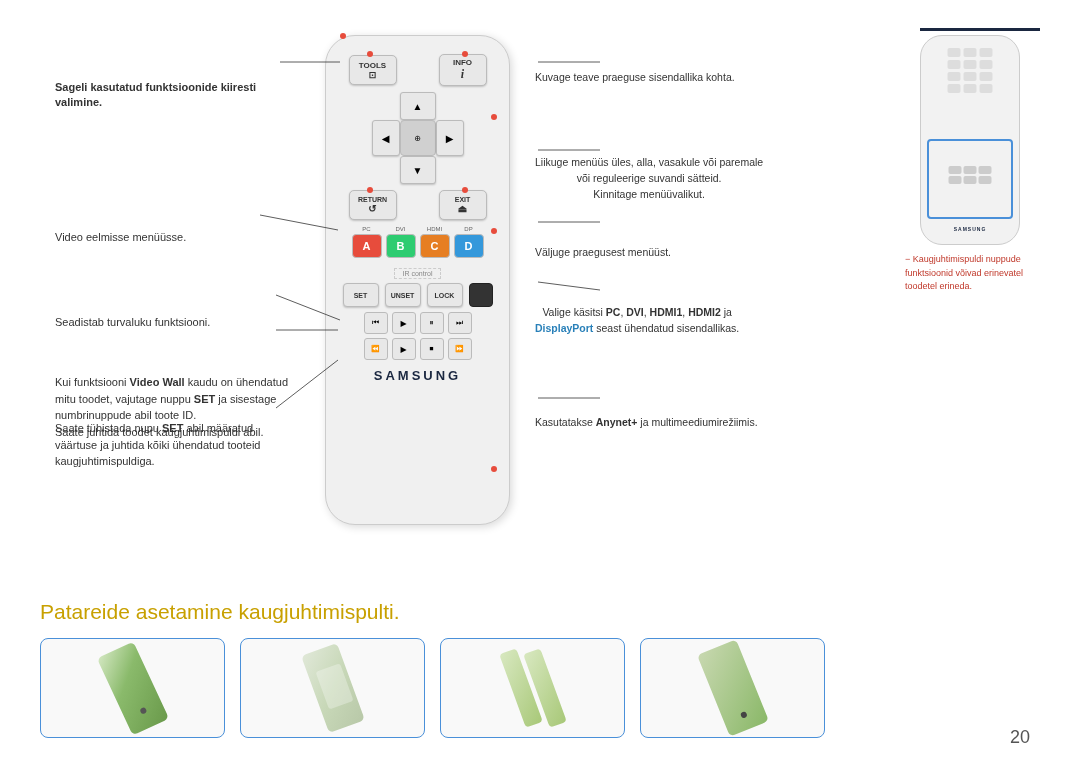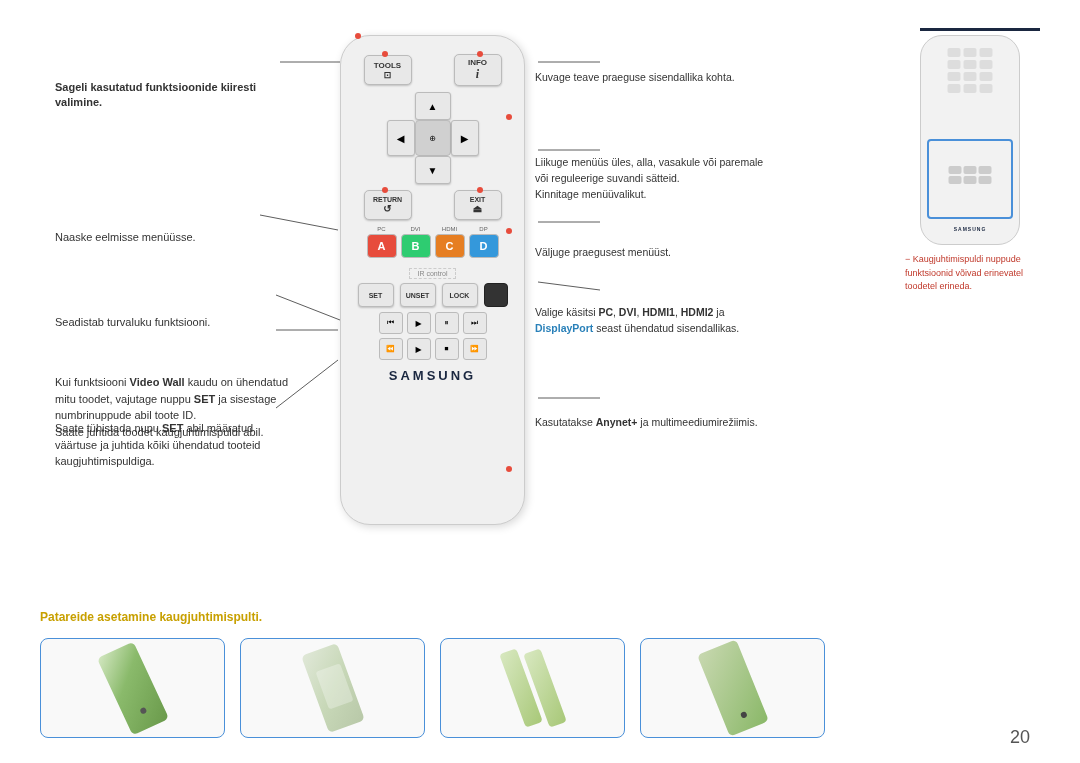--- a/index.html
+++ b/index.html
@@ -243,22 +243,22 @@
 
     
     .bottom-section {
       position: absolute;
       bottom: 25px;
       left: 40px;
       right: 40px;
     }
 
     .section-title {
-      font-size: 12px;
-      font-weight: bold;
+      font-size: 21px;
+      font-weight: normal;
       color: #c8a000;
       margin-bottom: 14px;
     }
 
     .battery-images {
       display: flex;
       gap: 15px;
     }
 
     .battery-img {
@@ -341,21 +341,21 @@
 
   <div style="display:flex; position:relative; margin-top:15px; height:490px;">
 
     <div style="width:285px; position:relative;">
 
       <div class="annotation" style="top:45px; left:15px; max-width:240px;font-weight:bold;">
         <span>Sageli kasutatud funktsioonide kiiresti valimine.</span>
       </div>
 
       <div class="annotation" style="top:195px; left:15px; max-width:240px;">
-        <span>Naaske eelmisse menüüsse.</span>
+        <span>Video eelmisse menüüsse.</span>
       </div>
 
       <div class="annotation" style="top:280px; left:15px; max-width:240px;">
         <span>Seadistab turvaluku funktsiooni.</span>
       </div>
 
       <div class="annotation" style="top:295px; left:15px; max-width:240px; line-height:1.5;margin-top:44px;">
         Kui funktsiooni <strong>Video Wall</strong> kaudu on ühendatud<br>
         mitu toodet, vajutage nuppu <strong>SET</strong> ja sisestage<br>
         numbrinuppude abil toote ID.<br>
@@ -363,21 +363,21 @@
       </div>
 
       <div class="annotation" style="top:385px; left:15px; max-width:240px; line-height:1.5;">
         Saate tühistada nupu <strong>SET</strong> abil määratud<br>
         väärtuse ja juhtida kõiki ühendatud tooteid<br>
         kaugjuhtimispuldiga.
       </div>
 
     </div>
 
-    <div style="width:200px; position:relative; display:flex; justify-content:flex-end;">
+    <div style="width:200px; position:relative; display:flex; justify-content:flex-start;">
       <div class="remote">
 
         <div class="btn-row" style="position:relative;">
           <div class="remote-btn btn-tools">
             <div style="font-size:8px; font-weight:bold;">TOOLS</div>
             <div style="font-size:9px;">⊡</div>
           </div>
 
           <div class="dot" style="top:-3px; left:26px;"></div>
           <div style="width:30px;"></div>
@@ -467,21 +467,21 @@
           <div class="btn-media" style="font-size:7px;">⏩</div>
         </div>
 
         <div class="dot" style="position:absolute; bottom:52px; right:12px;"></div>
 
         <div class="samsung-logo">SAMSUNG</div>
 
       </div>
     </div>
 
-    <div style="flex:1; position:relative; padding-left:15px;">
+    <div style="flex:1; position:relative; padding-left:15px;text-align:center;">
 
       <div class="right-ann" style="top:35px; left:10px; max-width:230px;">
         <span>Kuvage teave praeguse sisendallika kohta.</span>
       </div>
 
       <div class="right-ann" style="top:120px; left:10px; max-width:240px;">
         Liikuge menüüs üles, alla, vasakule või paremale<br>
         või reguleerige suvandi sätteid.<br>
         Kinnitage menüüvalikut.
       </div>

